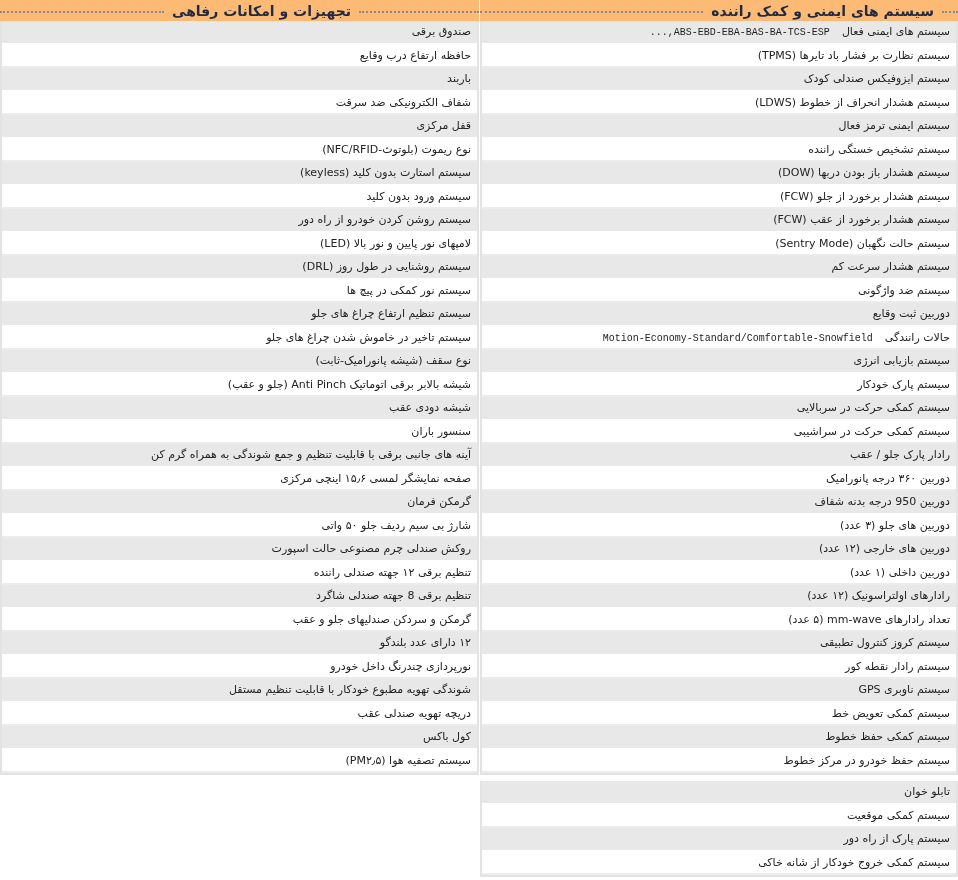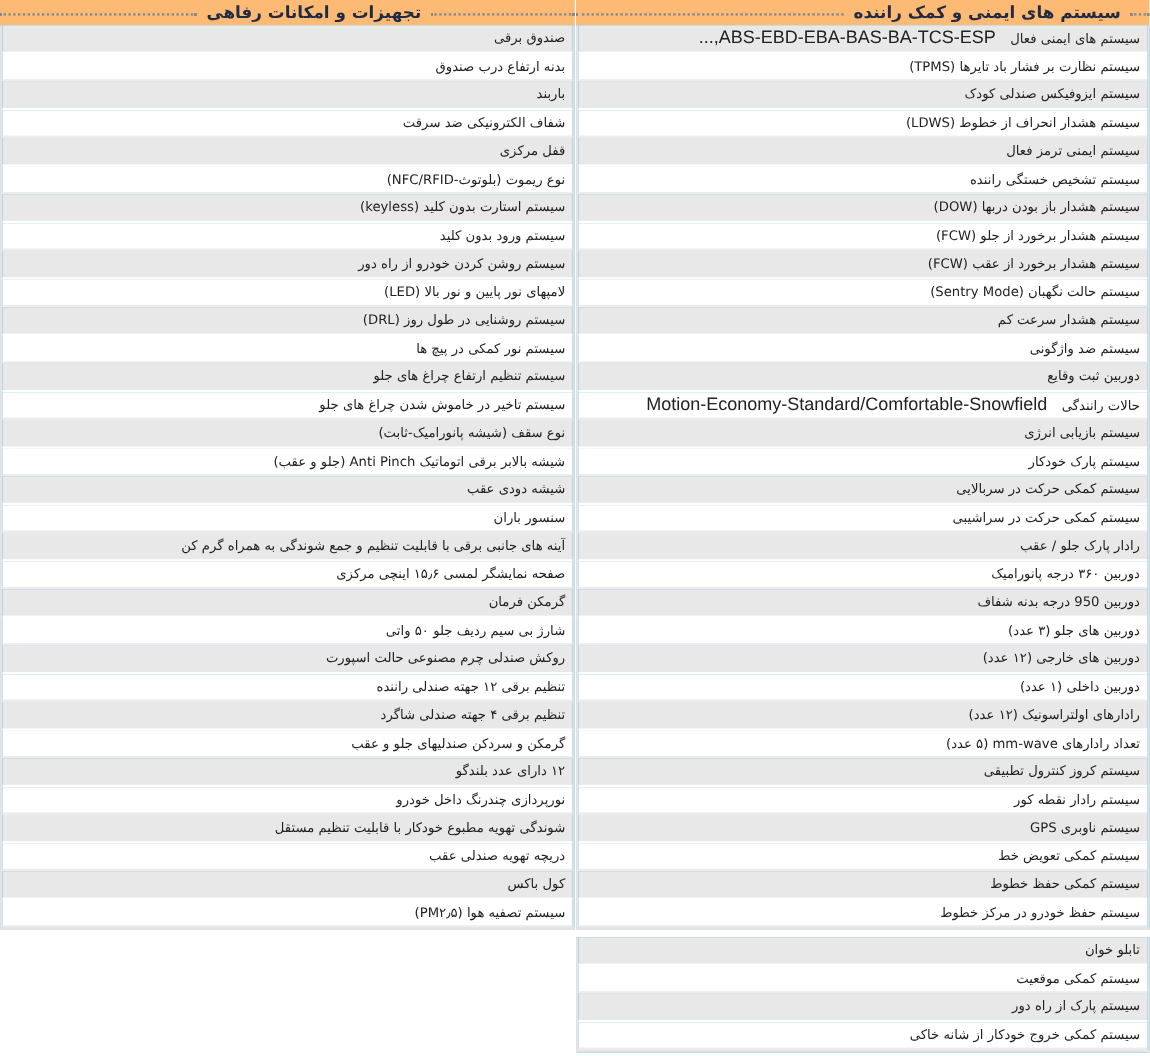--- a/index.html
+++ b/index.html
@@ -59,23 +59,23 @@
       padding: 0 6px;
       font-size: 11px;
       white-space: nowrap;
       overflow: hidden;
       border-bottom: 2px solid #ffffff;
       color: #222;
     }
     .row:nth-child(odd)  { background: #e8e8e8; }
     .row:nth-child(even) { background: #ffffff; border-bottom-color: #ececec; }
     .row .val {
-      font-family: Liberation Sans, sans-serif;
+      font-family: Liberation Mono, monospace;
       margin-right: 12px;
-      font-size: 15px;
+      font-size: 10px;
     }
     .group2 { margin-top: 6px; }
   </style>
 </head>
 <body>
 
 <div class="col col-right">
   <div class="section-header">
     <span class="dots lead"></span>
     <span class="title">سیستم های ایمنی و کمک راننده</span>
@@ -124,21 +124,21 @@
 </div>
 
 <div class="col col-left">
   <div class="section-header">
     <span class="dots lead"></span>
     <span class="title">تجهیزات و امکانات رفاهی</span>
     <span class="dots"></span>
   </div>
   <div class="table" id="comfort-table">
       <div class="row"><span>صندوق برقی</span></div>
-      <div class="row"><span>بدنه ارتفاع درب صندوق</span></div>
+      <div class="row"><span>حافظه ارتفاع درب وقایع</span></div>
       <div class="row"><span>باربند</span></div>
       <div class="row"><span>شفاف الکترونیکی ضد سرقت</span></div>
       <div class="row"><span>قفل مرکزی</span></div>
       <div class="row"><span>نوع ریموت (بلوتوث-NFC/RFID)</span></div>
       <div class="row"><span>سیستم استارت بدون کلید (keyless)</span></div>
       <div class="row"><span>سیستم ورود بدون کلید</span></div>
       <div class="row"><span>سیستم روشن کردن خودرو از راه دور</span></div>
       <div class="row"><span>لامپهای نور پایین و نور بالا (LED)</span></div>
       <div class="row"><span>سیستم روشنایی در طول روز (DRL)</span></div>
       <div class="row"><span>سیستم نور کمکی در پیچ ها</span></div>
@@ -147,21 +147,21 @@
       <div class="row"><span>نوع سقف (شیشه پانورامیک-ثابت)</span></div>
       <div class="row"><span>شیشه بالابر برقی اتوماتیک Anti Pinch (جلو و عقب)</span></div>
       <div class="row"><span>شیشه دودی عقب</span></div>
       <div class="row"><span>سنسور باران</span></div>
       <div class="row"><span>آینه های جانبی برقی با قابلیت تنظیم و جمع شوندگی به همراه گرم کن</span></div>
       <div class="row"><span>صفحه نمایشگر لمسی ۱۵٫۶ اینچی مرکزی</span></div>
       <div class="row"><span>گرمکن فرمان</span></div>
       <div class="row"><span>شارژ بی سیم ردیف جلو ۵۰ واتی</span></div>
       <div class="row"><span>روکش صندلی چرم مصنوعی حالت اسپورت</span></div>
       <div class="row"><span>تنظیم برقی ۱۲ جهته صندلی راننده</span></div>
-      <div class="row"><span>تنظیم برقی ۴ جهته صندلی شاگرد</span></div>
+      <div class="row"><span>تنظیم برقی 8 جهته صندلی شاگرد</span></div>
       <div class="row"><span>گرمکن و سردکن صندلیهای جلو و عقب</span></div>
       <div class="row"><span>۱۲ دارای عدد بلندگو</span></div>
       <div class="row"><span>نورپردازی چندرنگ داخل خودرو</span></div>
       <div class="row"><span>شوندگی تهویه مطبوع خودکار با قابلیت تنظیم مستقل</span></div>
       <div class="row"><span>دریچه تهویه صندلی عقب</span></div>
       <div class="row"><span>کول باکس</span></div>
       <div class="row"><span>سیستم تصفیه هوا (PM۲٫۵)</span></div>
     </div>
 </div>
 

